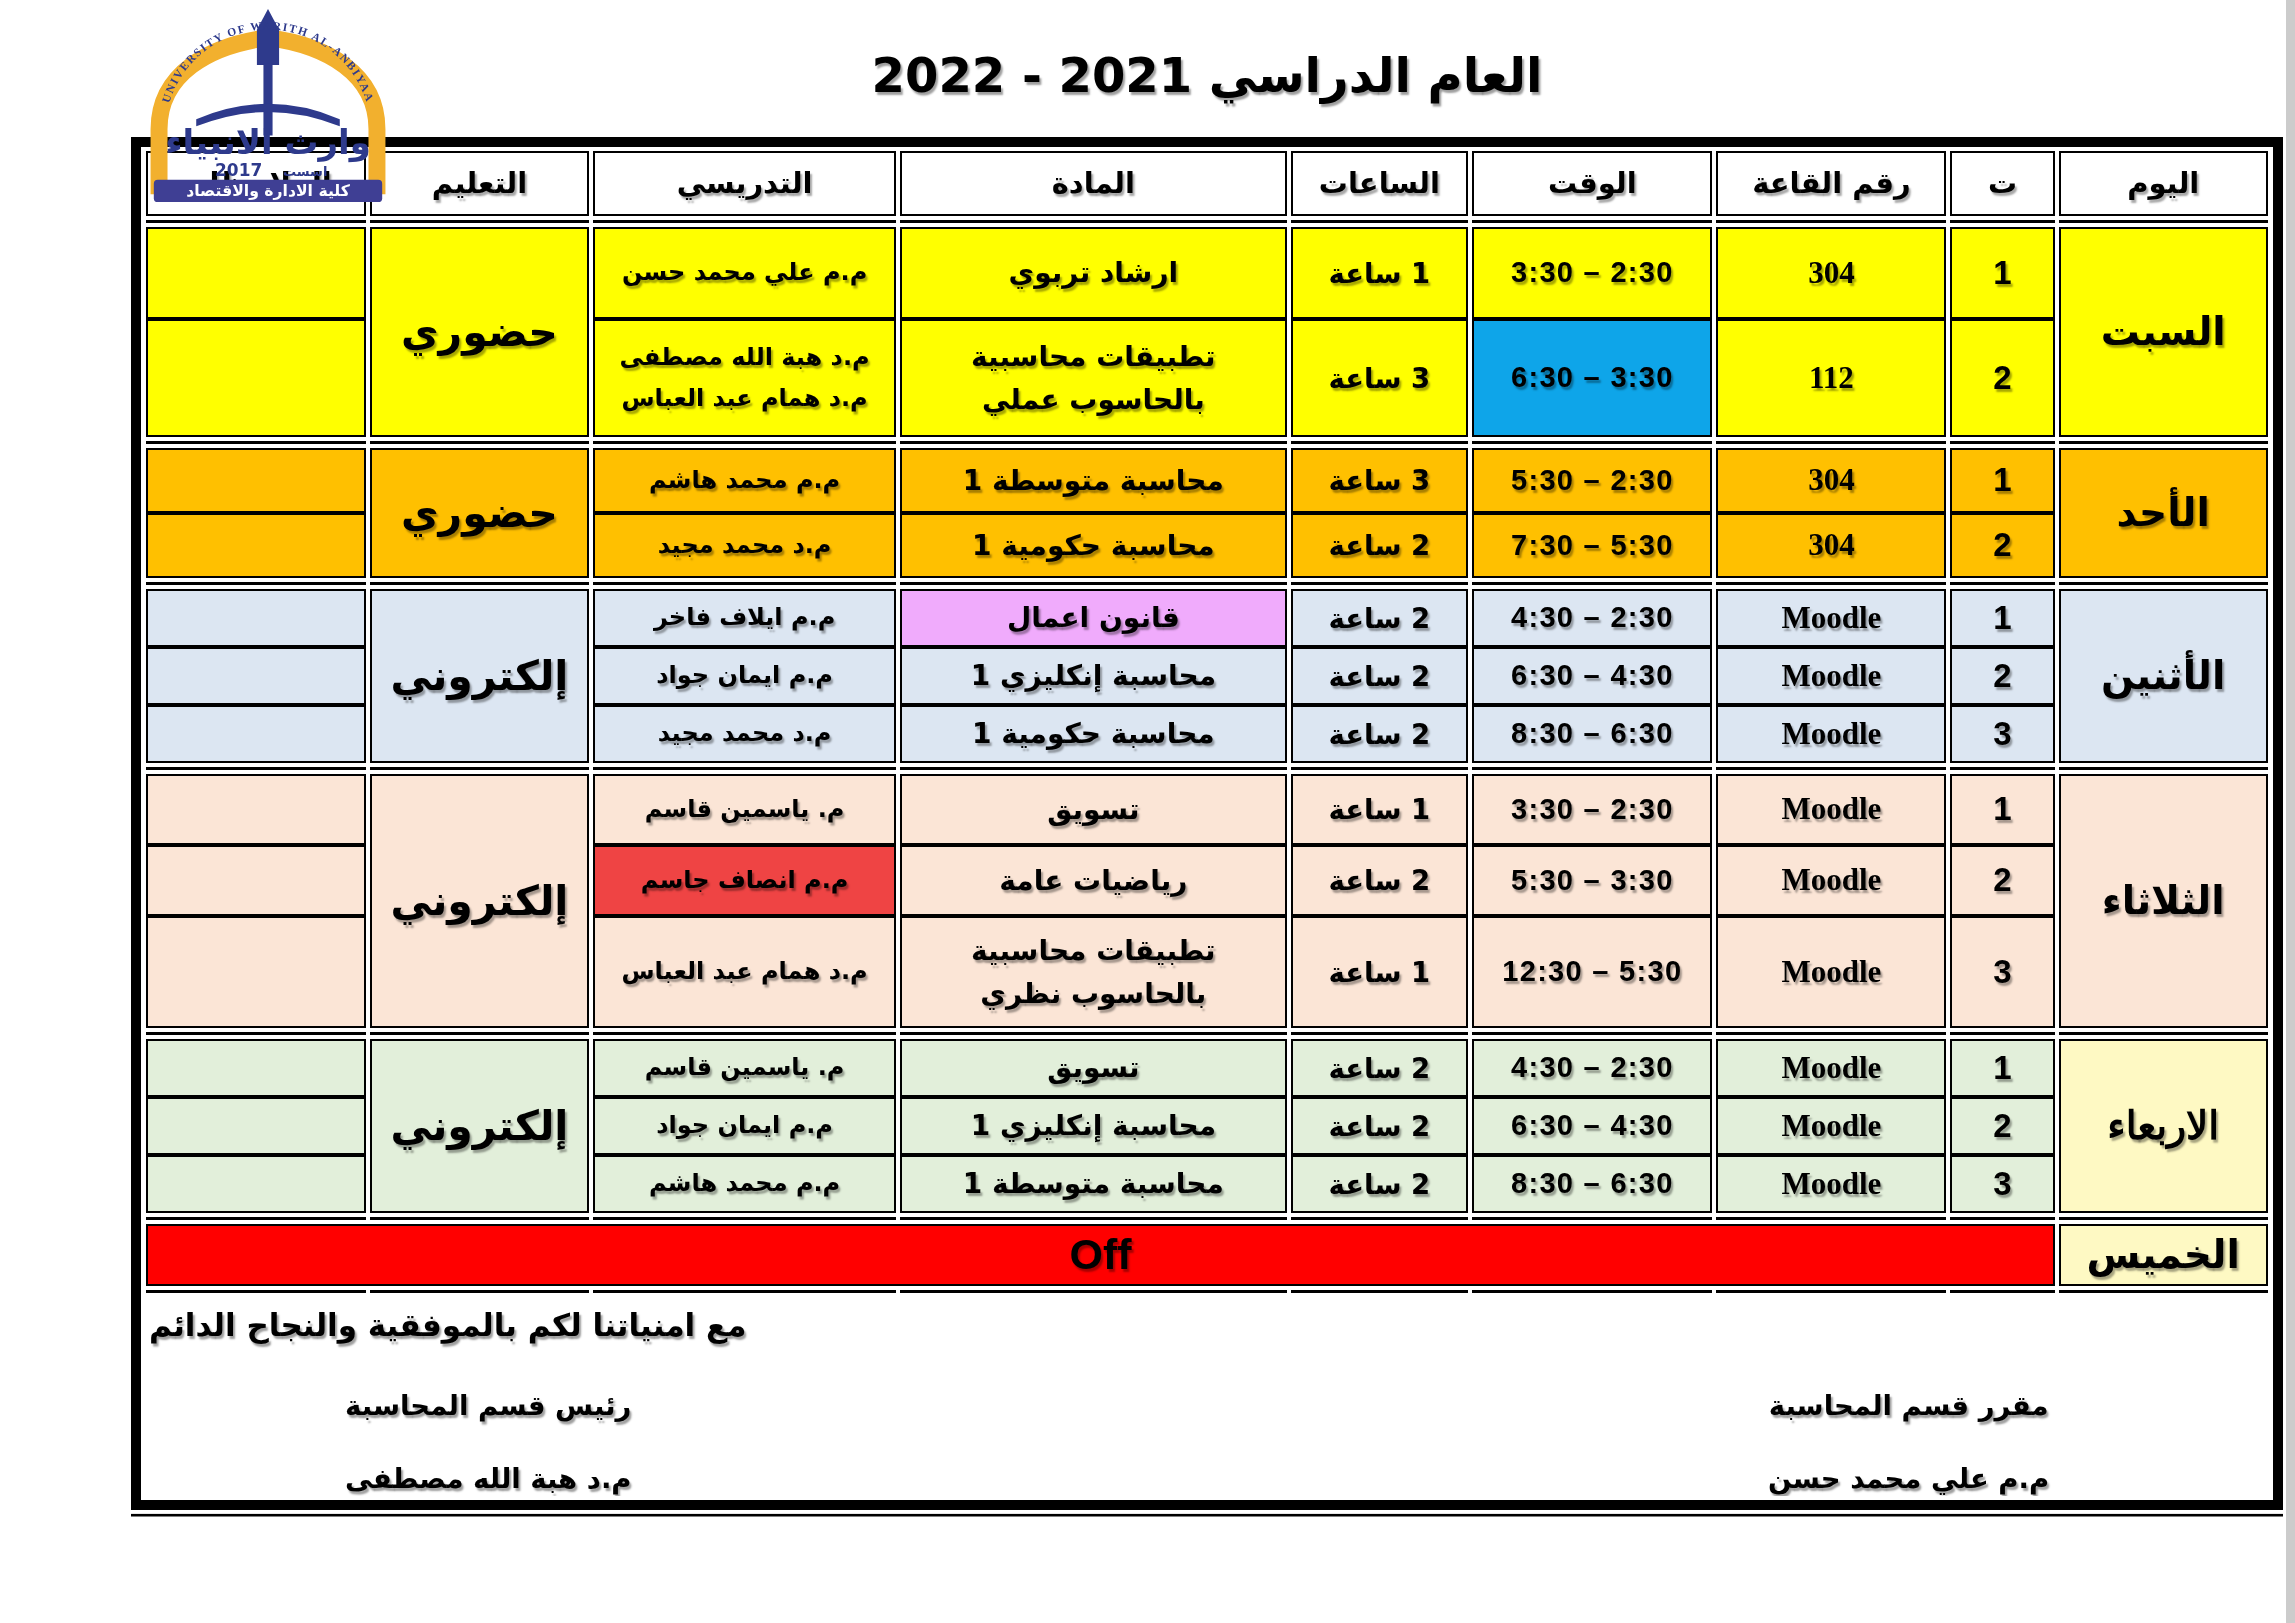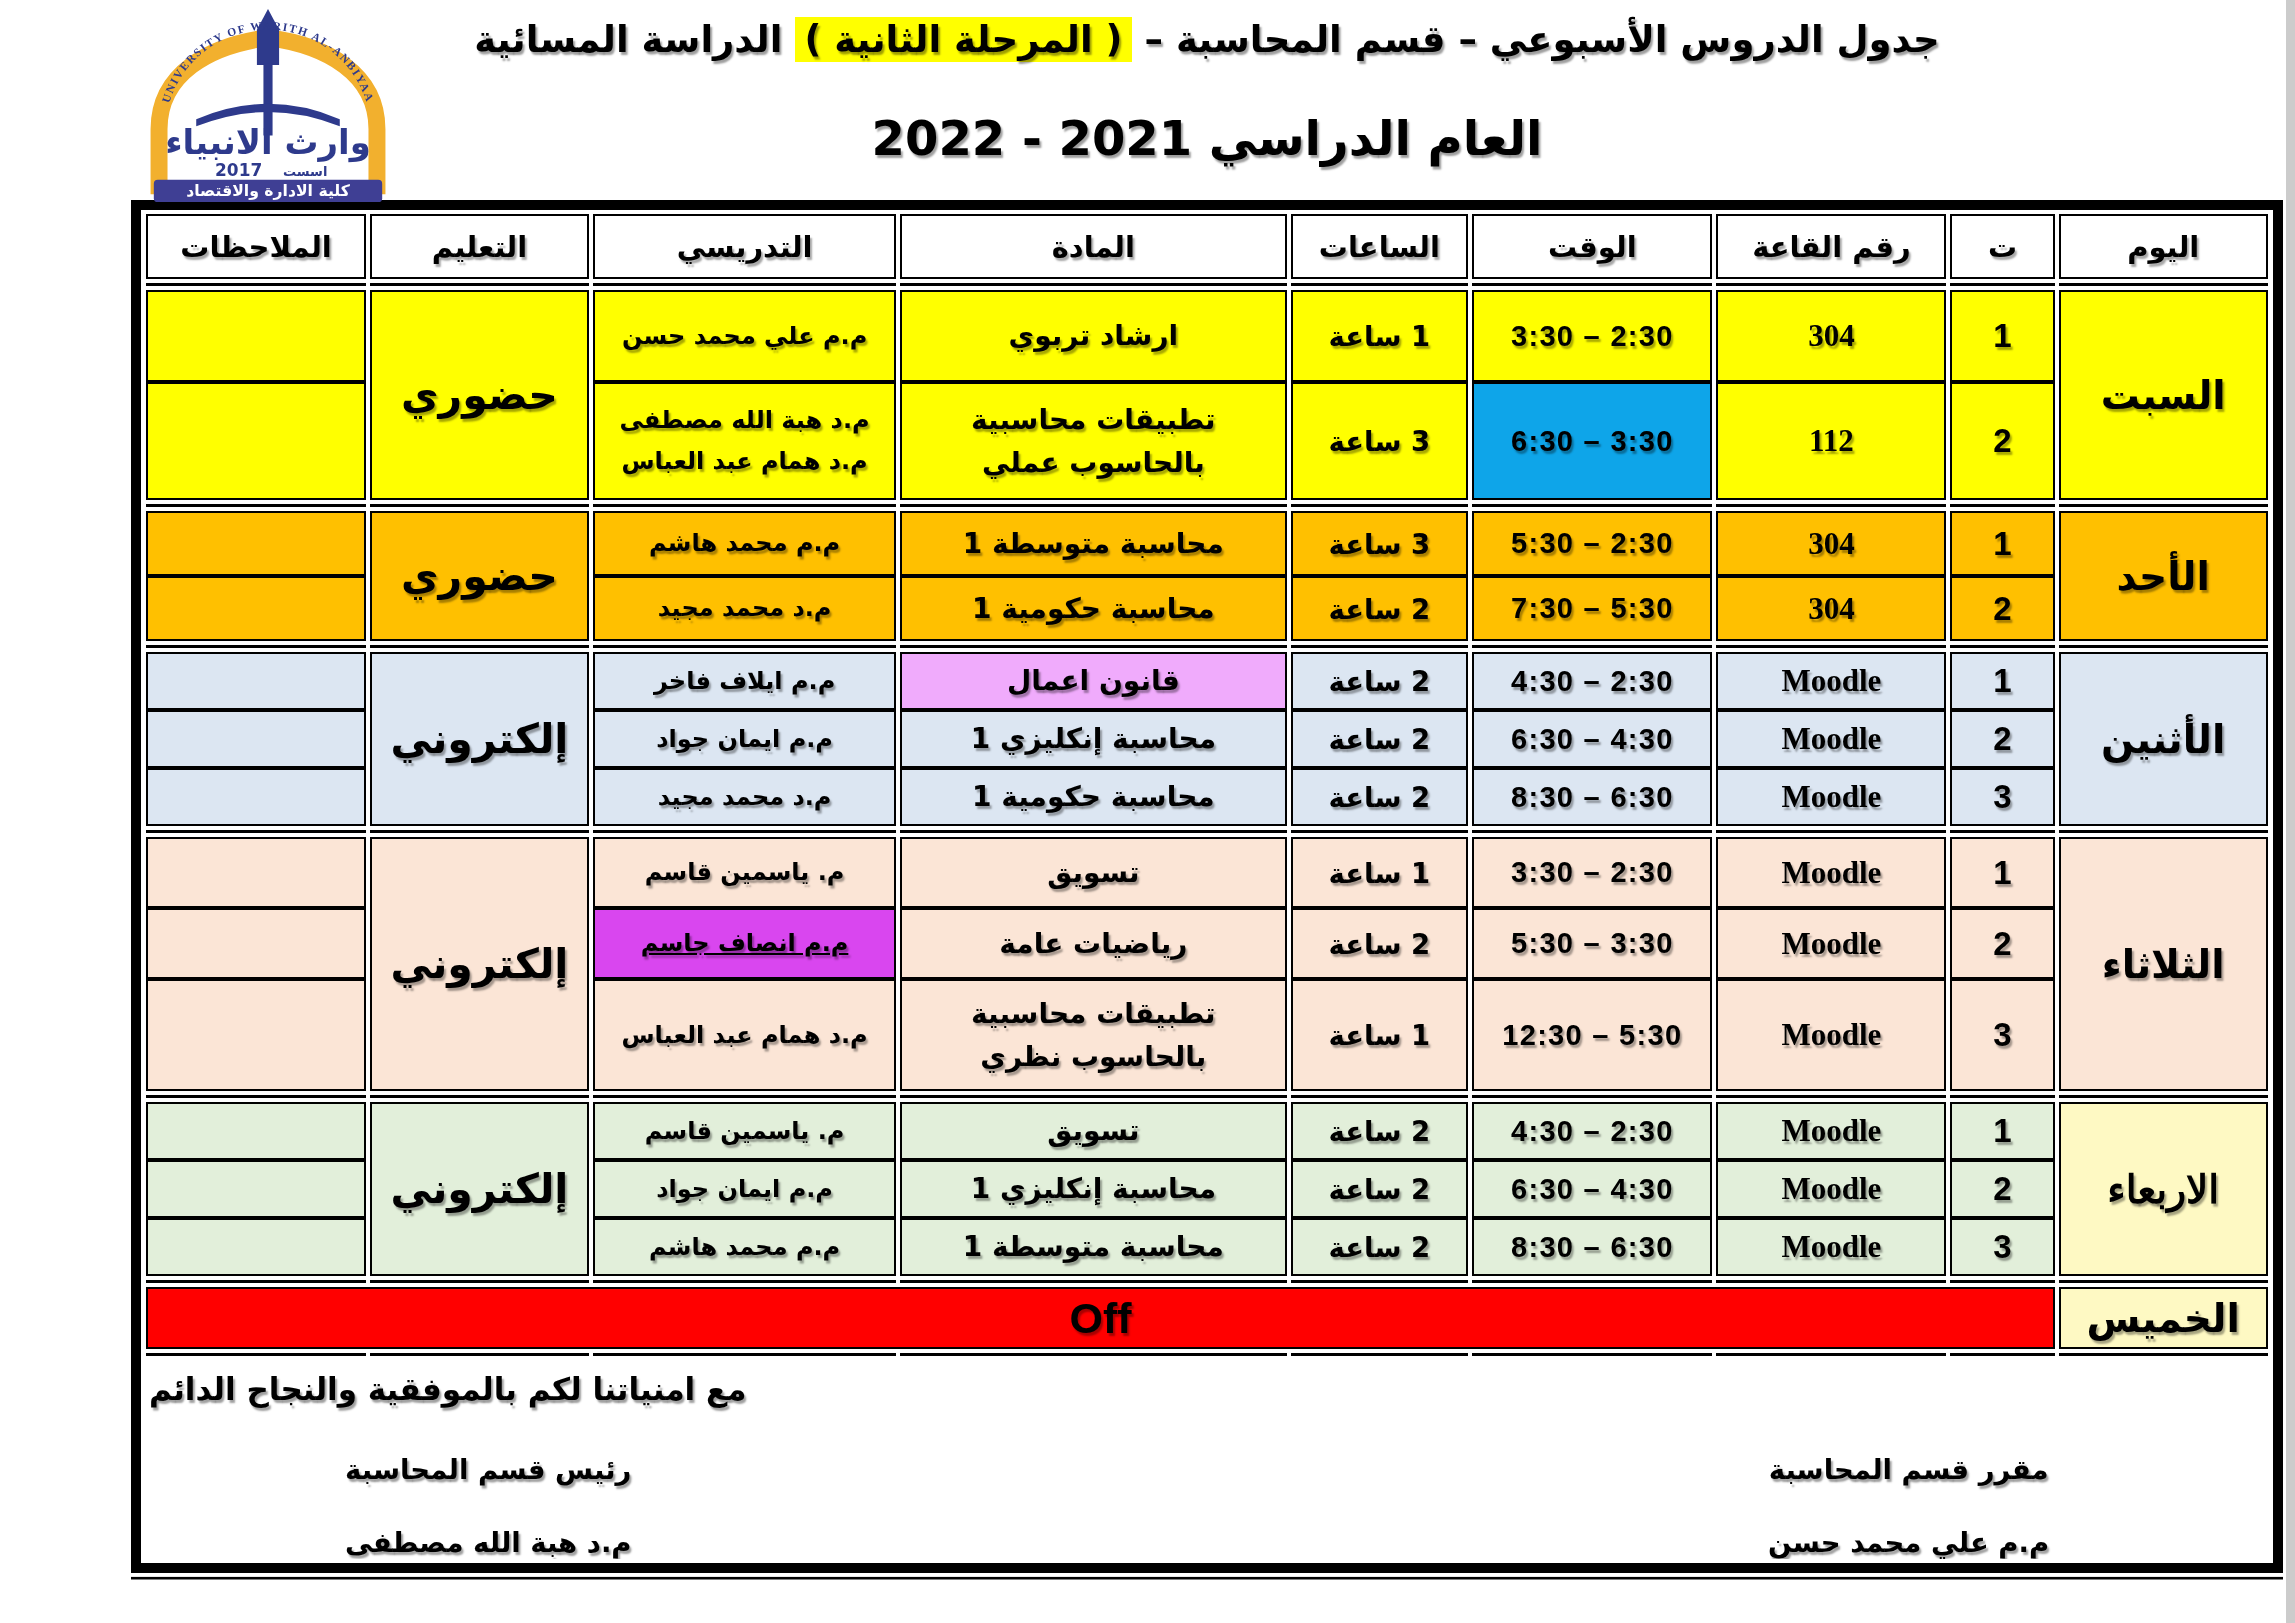--- a/index.html
+++ b/index.html
@@ -69,21 +69,20 @@
 
   <text x="205" y="228" text-anchor="middle" font-size="52" font-weight="bold" fill="#2e3a8c">وارث الانبياء</text>
   <text x="262" y="262" text-anchor="middle" font-size="20" font-weight="bold" fill="#2e3a8c">اسست</text>
   <text x="160" y="262" text-anchor="middle" font-size="26" font-weight="bold" fill="#2e3a8c">2017</text>
 
   <rect x="30" y="268" width="350" height="34" rx="6" fill="#3f3f94"></rect>
   <text x="205" y="293" text-anchor="middle" font-size="24" font-weight="bold" fill="#ffffff">كلية الادارة والاقتصاد</text>
 </svg>
 
 <div class="titles">
-  <div class="title1 shadowtxt"><span>جدول الدروس الأسبوعي – قسم المحاسبة  –  </span><span class="hl">( المرحلة الثانية )</span><span> الدراسة المسائية</span></div>
   <div class="title2 shadowtxt">العام الدراسي  2021 - 2022</div>
 </div>
 
 <div class="frame">
   <table class="schedule">
     <colgroup>
       <col style="width:10%">
         <col style="width:5%">
         <col style="width:11%">
         <col style="width:11.5%">
@@ -230,21 +229,21 @@
           <td class="teacher-cell" style="background: rgb(251, 229, 214);">م. ياسمين قاسم</td>
           <td class="mode-cell" rowspan="3" style="background: rgb(251, 229, 214);">إلكتروني</td>
           <td class="notes-cell" style="background: rgb(251, 229, 214);">&nbsp;</td>
         </tr>
         <tr style="height: 71px;">
           <td class="num-cell" style="background: rgb(251, 229, 214);">2</td>
           <td class="room-cell" style="background: rgb(251, 229, 214);">Moodle</td>
           <td class="time-cell" style="background: rgb(251, 229, 214);">5:30 – 3:30</td>
           <td class="hours-cell" style="background: rgb(251, 229, 214);">2 ساعة</td>
           <td class="subject-cell" style="background: rgb(251, 229, 214);">رياضيات عامة</td>
-          <td class="teacher-cell" style="background: #d946ef; text-decoration: underline;">م.م انصاف جاسم</td>
+          <td class="teacher-cell" style="background: #ef4444;">م.م انصاف جاسم</td>
           <td class="notes-cell" style="background: rgb(251, 229, 214);">&nbsp;</td>
         </tr>
         <tr style="height: 112px;">
           <td class="num-cell" style="background: rgb(251, 229, 214);">3</td>
           <td class="room-cell" style="background: rgb(251, 229, 214);">Moodle</td>
           <td class="time-cell" style="background: rgb(251, 229, 214);">12:30 – 5:30</td>
           <td class="hours-cell" style="background: rgb(251, 229, 214);">1 ساعة</td>
           <td class="subject-cell" style="background: rgb(251, 229, 214);">تطبيقات محاسبية
 بالحاسوب نظري</td>
           <td class="teacher-cell" style="background: rgb(251, 229, 214);">م.د همام عبد العباس</td>

